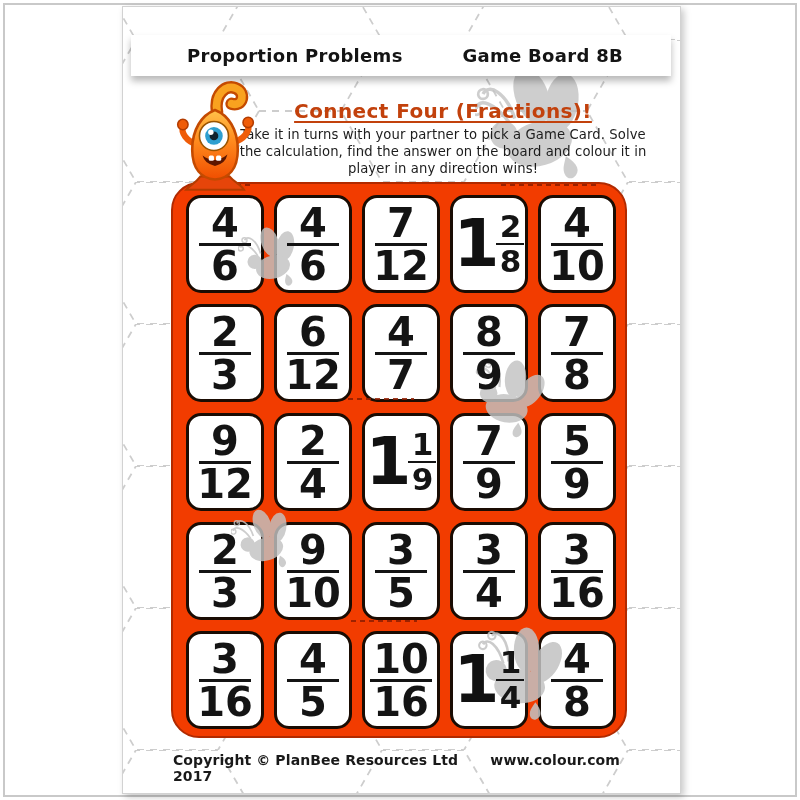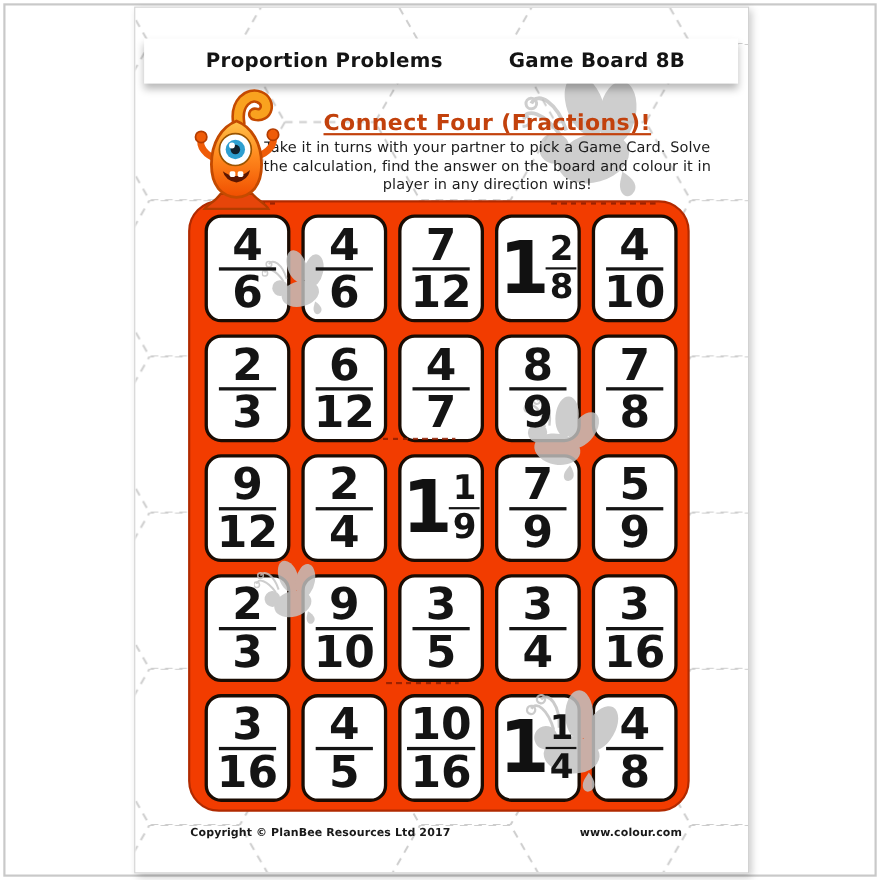--- a/index.html
+++ b/index.html
@@ -57,21 +57,21 @@
   .mixed .num{min-width:24px;padding:0 2px 1px;border-bottom-width:2.5px;}
   
   .trail{position:absolute;height:2px;opacity:.85;
     background:repeating-linear-gradient(90deg,#8d1d00 0 5px,transparent 5px 9px);}
   
   .bee{position:absolute;}
   
   .footer{
     position:absolute;left:50px;right:60px;top:745px;
     display:flex;justify-content:space-between;
-    font-size:10px;font-weight:bold;color:#191919;letter-spacing:.1px;
+    font-size:14px;font-weight:bold;color:#191919;letter-spacing:.1px;
   }
   .mascot{position:absolute;left:46px;top:74px;}
 </style>
 </head>
 <body>
 
 <svg width="0" height="0" style="position:absolute" aria-hidden="true">
   <defs>
     <g id="bee-shape">
       <path d="M-22,-8 C-31,-24 -43,-29 -45,-21" fill="none" stroke="#c3c3c3" stroke-width="2.5"></path>

